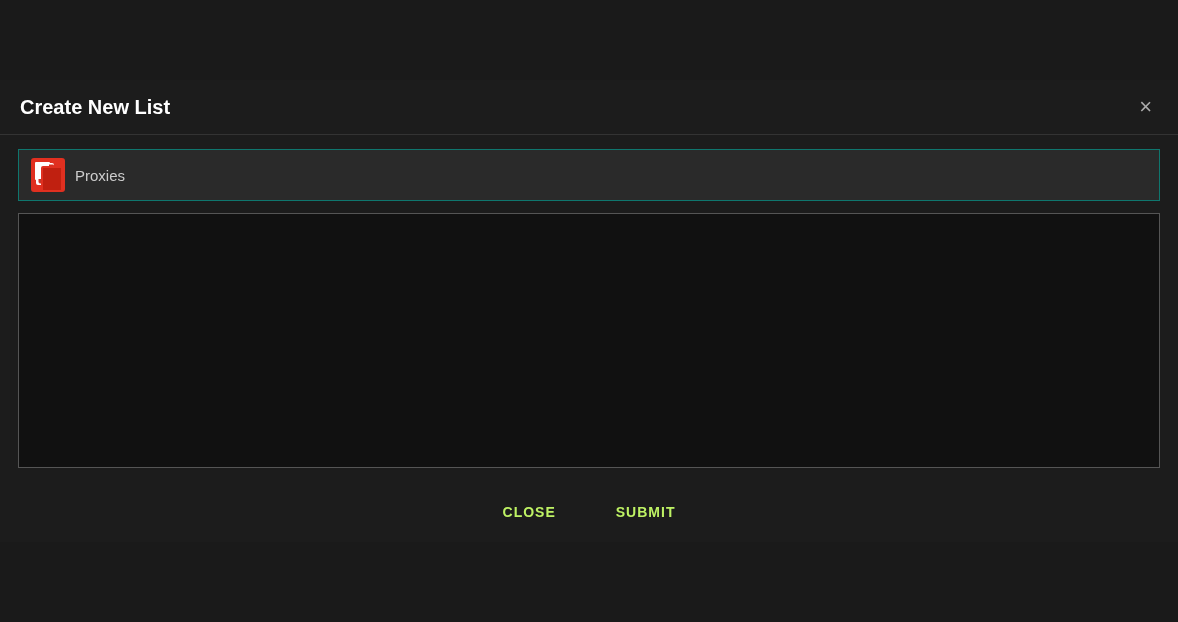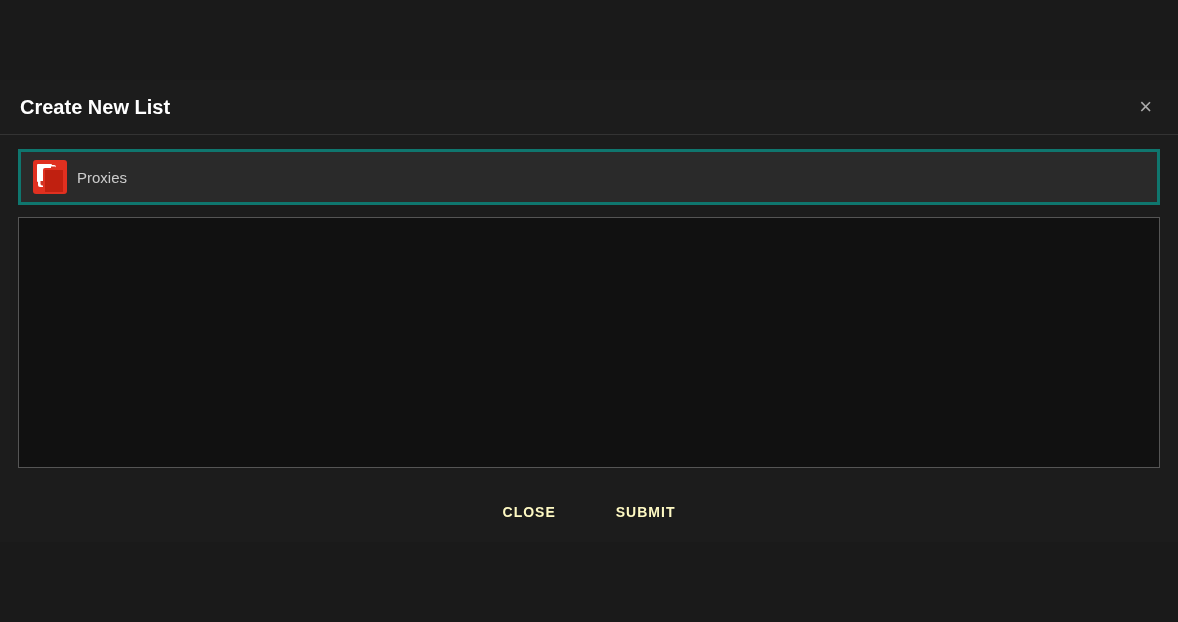--- a/index.html
+++ b/index.html
@@ -58,21 +58,21 @@
       padding: 14px 18px;
       display: flex;
       flex-direction: column;
       gap: 12px;
     }
 
     .list-type-selector {
       display: flex;
       align-items: center;
       background: #2a2a2a;
-      border: 3px solid #0f766e;
+      border: 1px solid #0f766e;
       padding: 8px 12px;
       gap: 10px;
     }
 
     .list-icon {
       width: 34px;
       height: 34px;
       background: #e03020;
       display: flex;
       align-items: center;
@@ -171,21 +171,21 @@
       display: flex;
       align-items: center;
       justify-content: center;
       gap: 40px;
       background: #1c1c1c;
     }
 
     .footer-btn {
       background: none;
       border: none;
-      color: #fef9c3;
+      color: #bef264;
       font-size: 14px;
       font-weight: bold;
       letter-spacing: 1px;
       cursor: pointer;
       padding: 6px 10px;
       text-transform: uppercase;
     }
 
     .scrollbar-track {
       position: absolute;

